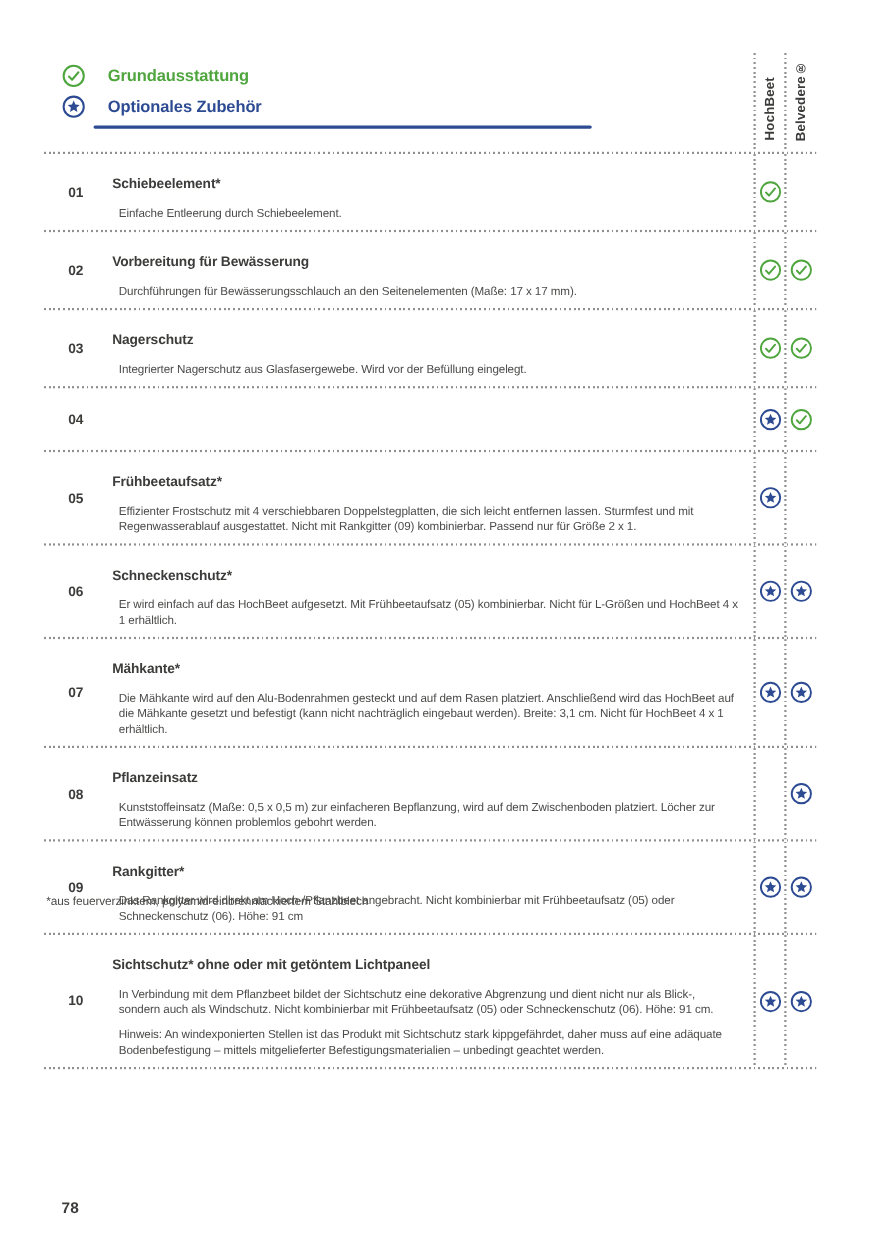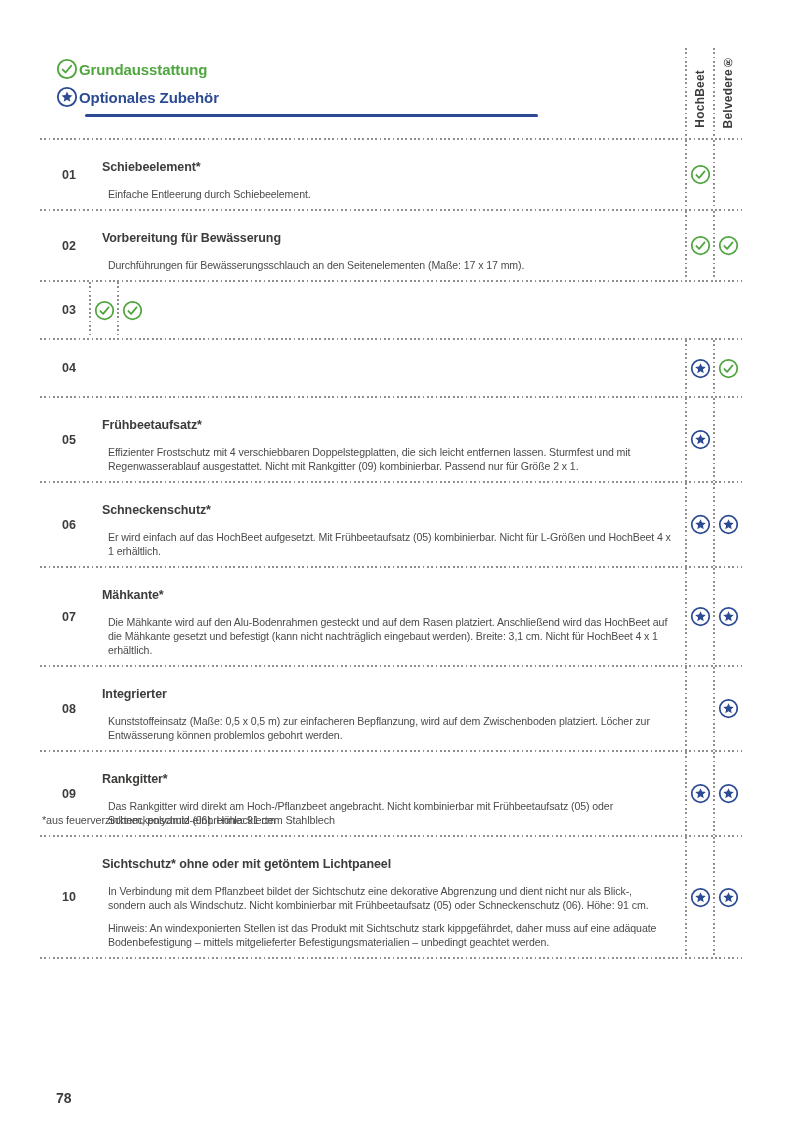--- a/index.html
+++ b/index.html
@@ -12,21 +12,21 @@
   *{box-sizing:border-box;}
   html,body{margin:0;padding:0;background:#ffffff;}
   body{
     width:800px;height:1131px;position:relative;overflow:hidden;
     font-family:"Liberation Sans", sans-serif;color:var(--ink);
   }
   .page{position:relative;width:800px;height:1131px;background:#fff;}
 
   
   .legend{position:absolute;top:58px;left:56px;display:flex;flex-direction:column;gap:6px;}
-  .legend-row{display:flex;align-items:center;gap:1px;}
+  .legend-row{display:flex;align-items:center;gap:20px;}
   .legend-label{font-weight:bold;font-size:15px;letter-spacing:-0.1px;}
   .legend-label.basic{color:var(--green);}
   .legend-label.optional{color:var(--blue);}
 
   
   .rule{position:absolute;top:114px;left:85px;width:453px;height:3px;background:var(--blue);border-radius:2px;}
 
   
   .table{position:absolute;top:48px;left:40px;width:702px;}
   .hsep{height:2px;background:repeating-linear-gradient(to right,var(--dot) 0 1.7px,transparent 1.7px 4.3px);}
@@ -121,20 +121,24 @@
     <div class="cell cell-belvedere vcell">
             <svg class="icon icon-check" viewBox="0 0 24 24" xmlns="http://www.w3.org/2000/svg">
     <circle cx="12" cy="12" r="10" fill="#fff" stroke="currentColor" stroke-width="2"></circle>
     <path d="M7.3 12.6l3.1 3.2 6.3-7.4" fill="none" stroke="currentColor" stroke-width="2" stroke-linecap="round" stroke-linejoin="round"></path>
   </svg>
           </div>
   </div>
 <div class="hsep"></div>
   <div class="trow">
     <div class="num">03</div>
+    <div class="content">
+      <h3 class="title">Nagerschutz</h3>
+    <p class="desc">Integrierter Nagerschutz aus Glasfasergewebe. Wird vor der Befüllung eingelegt.</p>
+          </div>
     <div class="cell cell-hochbeet vcell">
             <svg class="icon icon-check" viewBox="0 0 24 24" xmlns="http://www.w3.org/2000/svg">
     <circle cx="12" cy="12" r="10" fill="#fff" stroke="currentColor" stroke-width="2"></circle>
     <path d="M7.3 12.6l3.1 3.2 6.3-7.4" fill="none" stroke="currentColor" stroke-width="2" stroke-linecap="round" stroke-linejoin="round"></path>
   </svg>
           </div>
     <div class="cell cell-belvedere vcell">
             <svg class="icon icon-check" viewBox="0 0 24 24" xmlns="http://www.w3.org/2000/svg">
     <circle cx="12" cy="12" r="10" fill="#fff" stroke="currentColor" stroke-width="2"></circle>
     <path d="M7.3 12.6l3.1 3.2 6.3-7.4" fill="none" stroke="currentColor" stroke-width="2" stroke-linecap="round" stroke-linejoin="round"></path>
@@ -211,21 +215,21 @@
             <svg class="icon icon-star" viewBox="0 0 24 24" xmlns="http://www.w3.org/2000/svg">
     <circle cx="12" cy="12" r="10" fill="#fff" stroke="currentColor" stroke-width="2"></circle>
     <path d="M12 5.9 L13.7 9.85 L17.99 10.25 L14.76 13.1 L15.7 17.3 L12 15.1 L8.3 17.3 L9.24 13.1 L6.01 10.25 L10.3 9.85 Z" fill="currentColor"></path>
   </svg>
           </div>
   </div>
 <div class="hsep"></div>
   <div class="trow">
     <div class="num">08</div>
     <div class="content">
-      <h3 class="title">Integrierter</h3>
+      <h3 class="title">Pflanzeinsatz</h3>
     <p class="desc">Kunststoffeinsatz (Maße: 0,5 x 0,5 m) zur einfacheren Bepflanzung, wird auf dem Zwischenboden platziert. Löcher zur Entwässerung können problemlos gebohrt werden.</p>
           </div>
     <div class="cell cell-hochbeet vcell"></div>
     <div class="cell cell-belvedere vcell">
             <svg class="icon icon-star" viewBox="0 0 24 24" xmlns="http://www.w3.org/2000/svg">
     <circle cx="12" cy="12" r="10" fill="#fff" stroke="currentColor" stroke-width="2"></circle>
     <path d="M12 5.9 L13.7 9.85 L17.99 10.25 L14.76 13.1 L15.7 17.3 L12 15.1 L8.3 17.3 L9.24 13.1 L6.01 10.25 L10.3 9.85 Z" fill="currentColor"></path>
   </svg>
           </div>
   </div>

